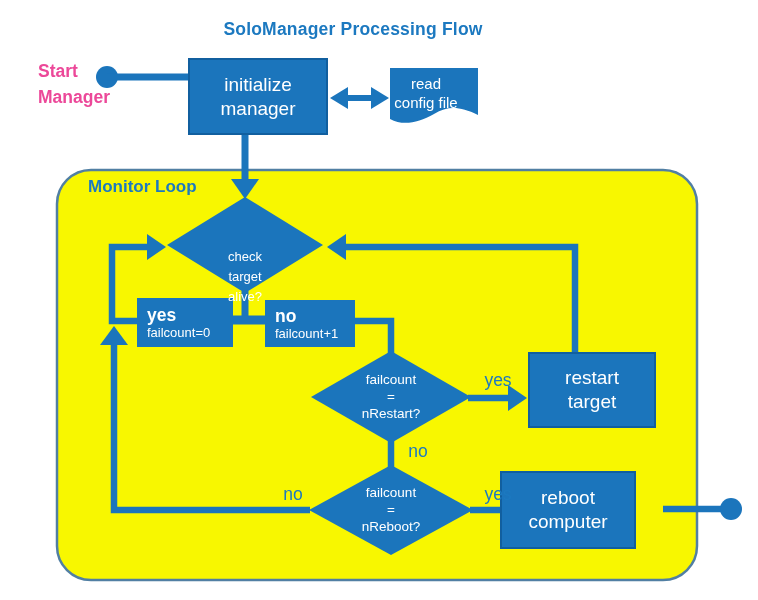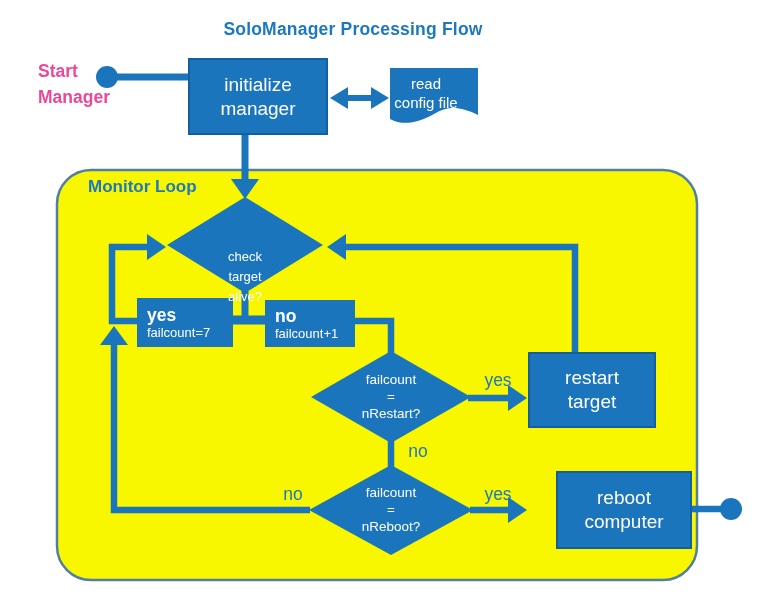--- a/index.html
+++ b/index.html
@@ -21,21 +21,21 @@
   .monitor-label{
     left:88px;top:177px;font-size:17px;font-weight:bold;color:#1c79c0;
   }
   .box{
     background:#1b75bc;border:2px solid rgba(9,76,134,.55);border-radius:0;
     box-sizing:border-box;display:flex;align-items:center;justify-content:center;
     color:#ffffff;text-align:center;
   }
   .box-init{left:188px;top:58px;width:140px;height:77px;font-size:19px;line-height:24px;}
   .box-restart{left:528px;top:352px;width:128px;height:76px;font-size:19px;line-height:24px;}
-  .box-reboot{left:556px;top:471px;width:136px;height:78px;font-size:19px;line-height:24px;}
+  .box-reboot{left:500px;top:471px;width:136px;height:78px;font-size:19px;line-height:24px;}
   .box-branch{
     background:#1b75bc;border-radius:0;box-sizing:border-box;color:#fff;
     display:flex;flex-direction:column;justify-content:center;
     padding-left:10px;text-align:left;
   }
   .box-yes{left:137px;top:298px;width:96px;height:49px;}
   .box-no{left:265px;top:300px;width:90px;height:47px;}
   .branch-title{font-size:17.5px;font-weight:bold;line-height:19px;}
   .branch-detail{font-size:13px;line-height:15px;}
   .doc-text{
@@ -115,21 +115,21 @@
   <div class="abs monitor-label">Monitor Loop</div>
 
   <div class="abs box box-init pre">initialize
 manager</div>
 
   <div class="abs doc-text pre">read
 config file</div>
 
   <div class="abs box-branch box-yes">
     <div class="branch-title">yes</div>
-    <div class="branch-detail">failcount=7</div>
+    <div class="branch-detail">failcount=0</div>
   </div>
 
   <div class="abs box-branch box-no">
     <div class="branch-title">no</div>
     <div class="branch-detail">failcount+1</div>
   </div>
 
   <div class="abs box box-restart pre">restart
 target</div>
 

